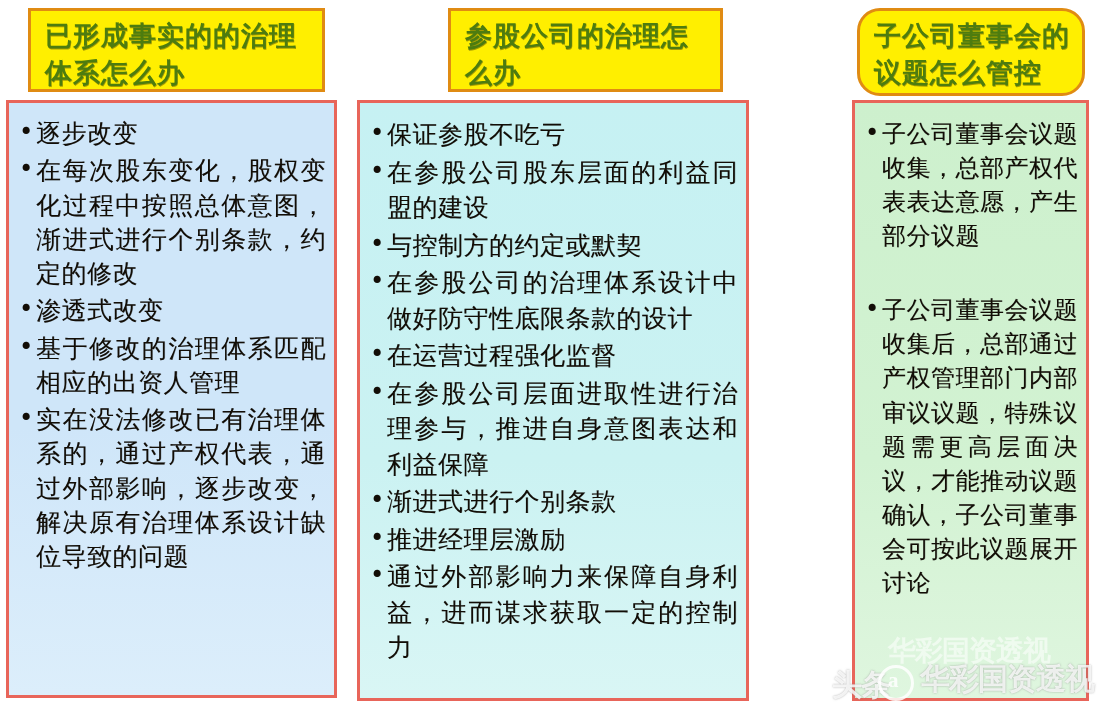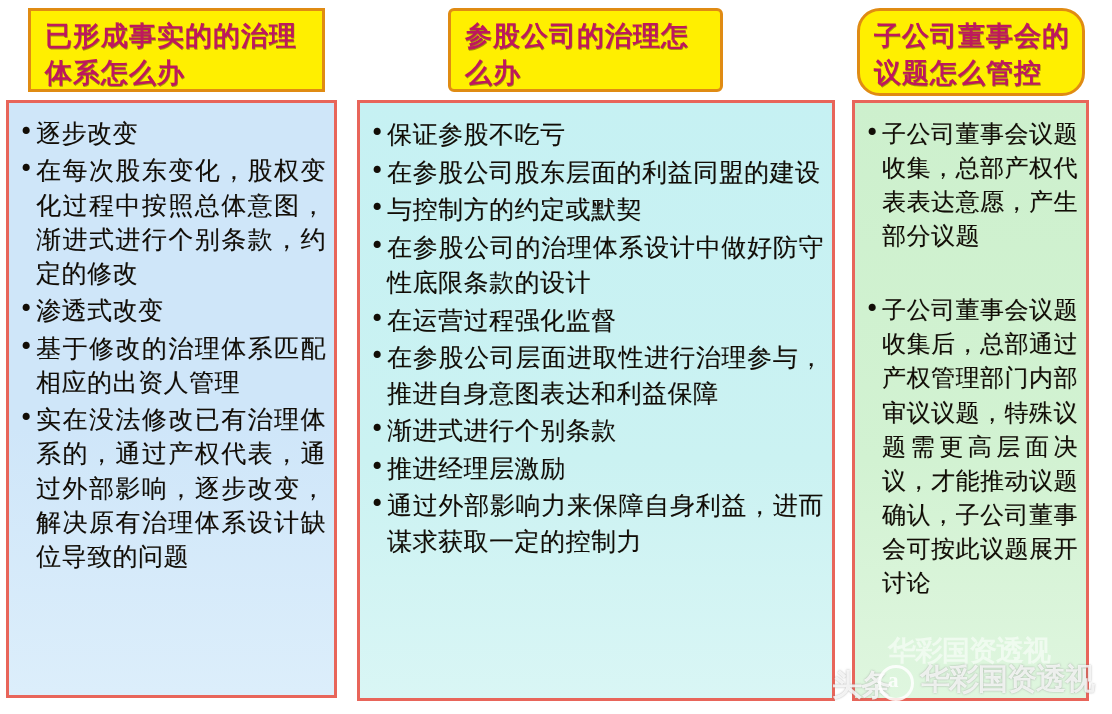--- a/index.html
+++ b/index.html
@@ -21,29 +21,29 @@
     background: #ffffff;
   }
 
   
   .header-box {
     position: absolute;
     background: #ffef00;
     border: 3px solid #e08b13;
     box-sizing: border-box;
     padding: 6px 10px 6px 14px;
-    color: #be185d;
+    color: #4d7c0f;
     font-weight: bold;
     font-size: 27px;
     line-height: 1.38;
     letter-spacing: 1px;
     text-shadow: 0.5px 0.5px 0 rgba(0,0,0,0.35);
   }
   .header-box.h1 { left: 28px;  top: 8px;  width: 297px; height: 84px; }
-  .header-box.h2 { left: 448px; top: 8px;  width: 275px; height: 84px; border-radius: 6px; }
+  .header-box.h2 { left: 448px; top: 8px;  width: 275px; height: 84px; }
   .header-box.h3 { left: 857px; top: 8px;  width: 228px; height: 88px; border-radius: 23px; }
 
   
   .body-box {
     position: absolute;
     box-sizing: border-box;
     border: 3px solid #e8655a;
     outline: 2px solid #ffffff;
     padding: 14px 8px 10px 10px;
     color: #120d06;
@@ -53,21 +53,21 @@
   }
 
   .body-box.c1 {
     left: 6px; top: 100px; width: 331px; height: 598px;
     background: linear-gradient(180deg, #cfe6f9 0%, #cfe6f9 55%, #dceefb 100%);
     font-size: 25px;
     line-height: 1.37;
     letter-spacing: 0.5px;
   }
   .body-box.c2 {
-    left: 357px; top: 100px; width: 478px; height: 601px;
+    left: 357px; top: 100px; width: 392px; height: 601px;
     background: linear-gradient(180deg, #c6f1f3 0%, #cbf2f2 60%, #d9f6f5 100%);
     font-size: 25px;
     line-height: 1.42;
     letter-spacing: 0.5px;
   }
   .body-box.c3 {
     left: 852px; top: 100px; width: 237px; height: 601px;
     background: linear-gradient(180deg, #cdf0cd 0%, #d2f2d2 60%, #dff6df 100%);
     font-size: 24px;
     line-height: 1.42;

